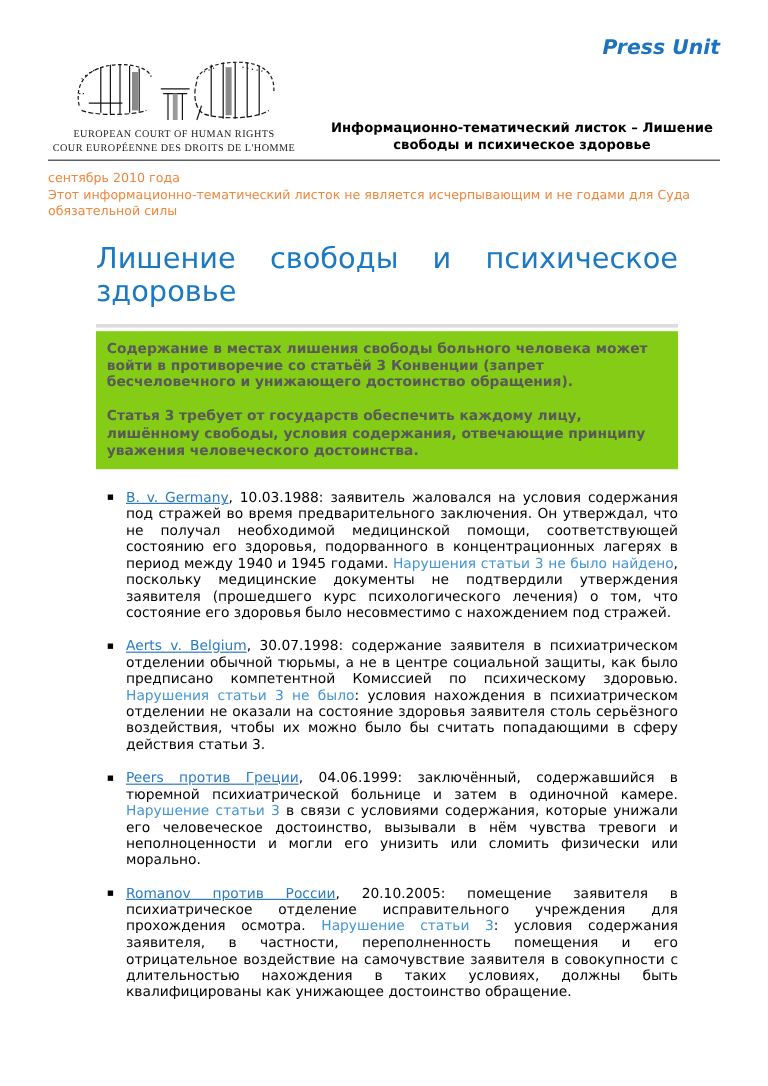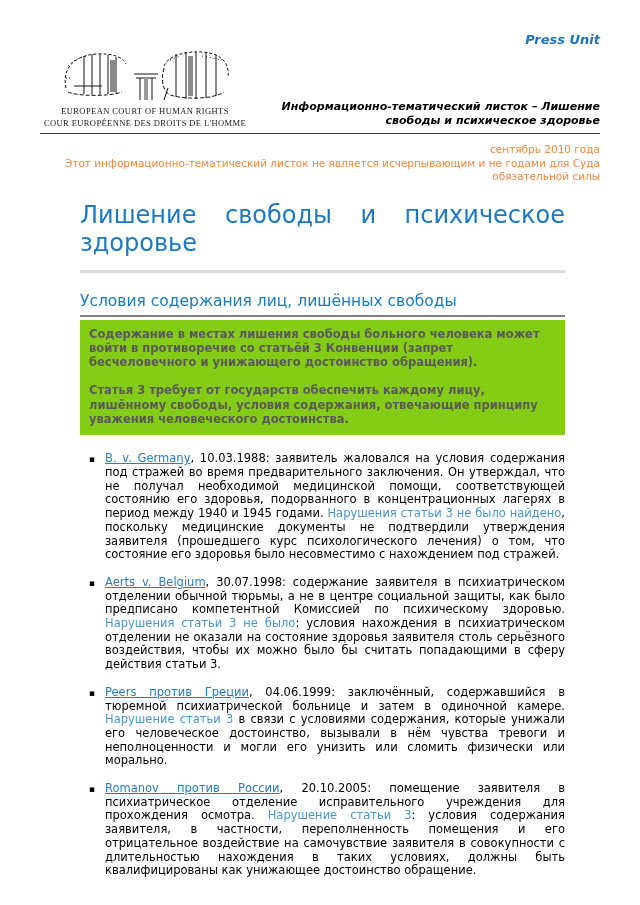--- a/index.html
+++ b/index.html
@@ -13,57 +13,55 @@
     color: #000;
     overflow: hidden;
   }
   
   .header { padding: 32px 40px 0 40px; }
   .press-unit {
     text-align: right;
     color: #1C74C0;
     font-style: italic;
     font-weight: bold;
-    font-size: 13px;
+    font-size: 17px;
     line-height: 16px;
   }
   .header-row {
     display: flex;
     justify-content: space-between;
     align-items: flex-end;
     margin-top: 0px;
   }
   .logo-block { width: 210px; text-align: center; }
   .logo-svg { display: block; margin: 0 auto 2px auto; }
   .org-name {
     font-family: "Liberation Serif", "DejaVu Serif", serif;
     font-size: 8.5px;
     letter-spacing: 0.4px;
     color: #1a1a1a;
     line-height: 11.5px;
     white-space: nowrap;
   }
   .factsheet-label {
     max-width: 330px;
-    text-align: right;
+    text-align: center;
     font-weight: bold;
     font-size: 11px;
     line-height: 14px;
     color: #000;
     padding-bottom: 1px;
-    font-style: italic;
   }
   .header-rule {
     border: none;
     border-top: 1px solid #3a3a3a;
     margin: 4px 0 0 0;
   }
   .orange-note {
     margin-top: 9px;
-    text-align: right;
     color: #F0873C;
     font-size: 10.5px;
     line-height: 13.5px;
   }
   
   .main { margin: 17px 75px 16px 80px; width: 485px; }
   .doc-title {
     margin: 0;
     color: #1B79C2;
     font-size: 24px;
@@ -173,21 +171,20 @@
       <div>сентябрь 2010 года</div>
       <div>Этот информационно-тематический листок не является исчерпывающим и не годами для Суда обязательной силы</div>
     </div>
   </div>
 
   <div class="main">
 
     <h1 class="doc-title">Лишение свободы и психическое здоровье</h1>
     <div class="title-rule"></div>
 
-    <h2 class="section-heading">Условия содержания лиц, лишённых свободы</h2>
 
     <div class="summary-box">
       <p>Содержание в местах лишения свободы больного человека может войти в противоречие со статьёй 3 Конвенции (запрет бесчеловечного и унижающего достоинство обращения).</p>
       <p>Статья 3 требует от государств обеспечить каждому лицу, лишённому свободы, условия содержания, отвечающие принципу уважения человеческого достоинства.</p>
     </div>
 
     <ul class="case-list">
         <li class="case-item">
           <span class="bullet">▪</span>
           <div class="case-text"><a href="#" class="case-link">B. v. Germany</a><span>, 10.03.1988: заявитель жаловался на условия содержания под стражей во время предварительного заключения. Он утверждал, что не получал необходимой медицинской помощи, соответствующей состоянию его здоровья, подорванного в концентрационных лагерях в период между 1940 и 1945 годами. </span><span class="verdict">Нарушения статьи 3 не было найдено</span><span>, поскольку медицинские документы не подтвердили утверждения заявителя (прошедшего курс психологического лечения) о том, что состояние его здоровья было несовместимо с нахождением под стражей.</span></div>

